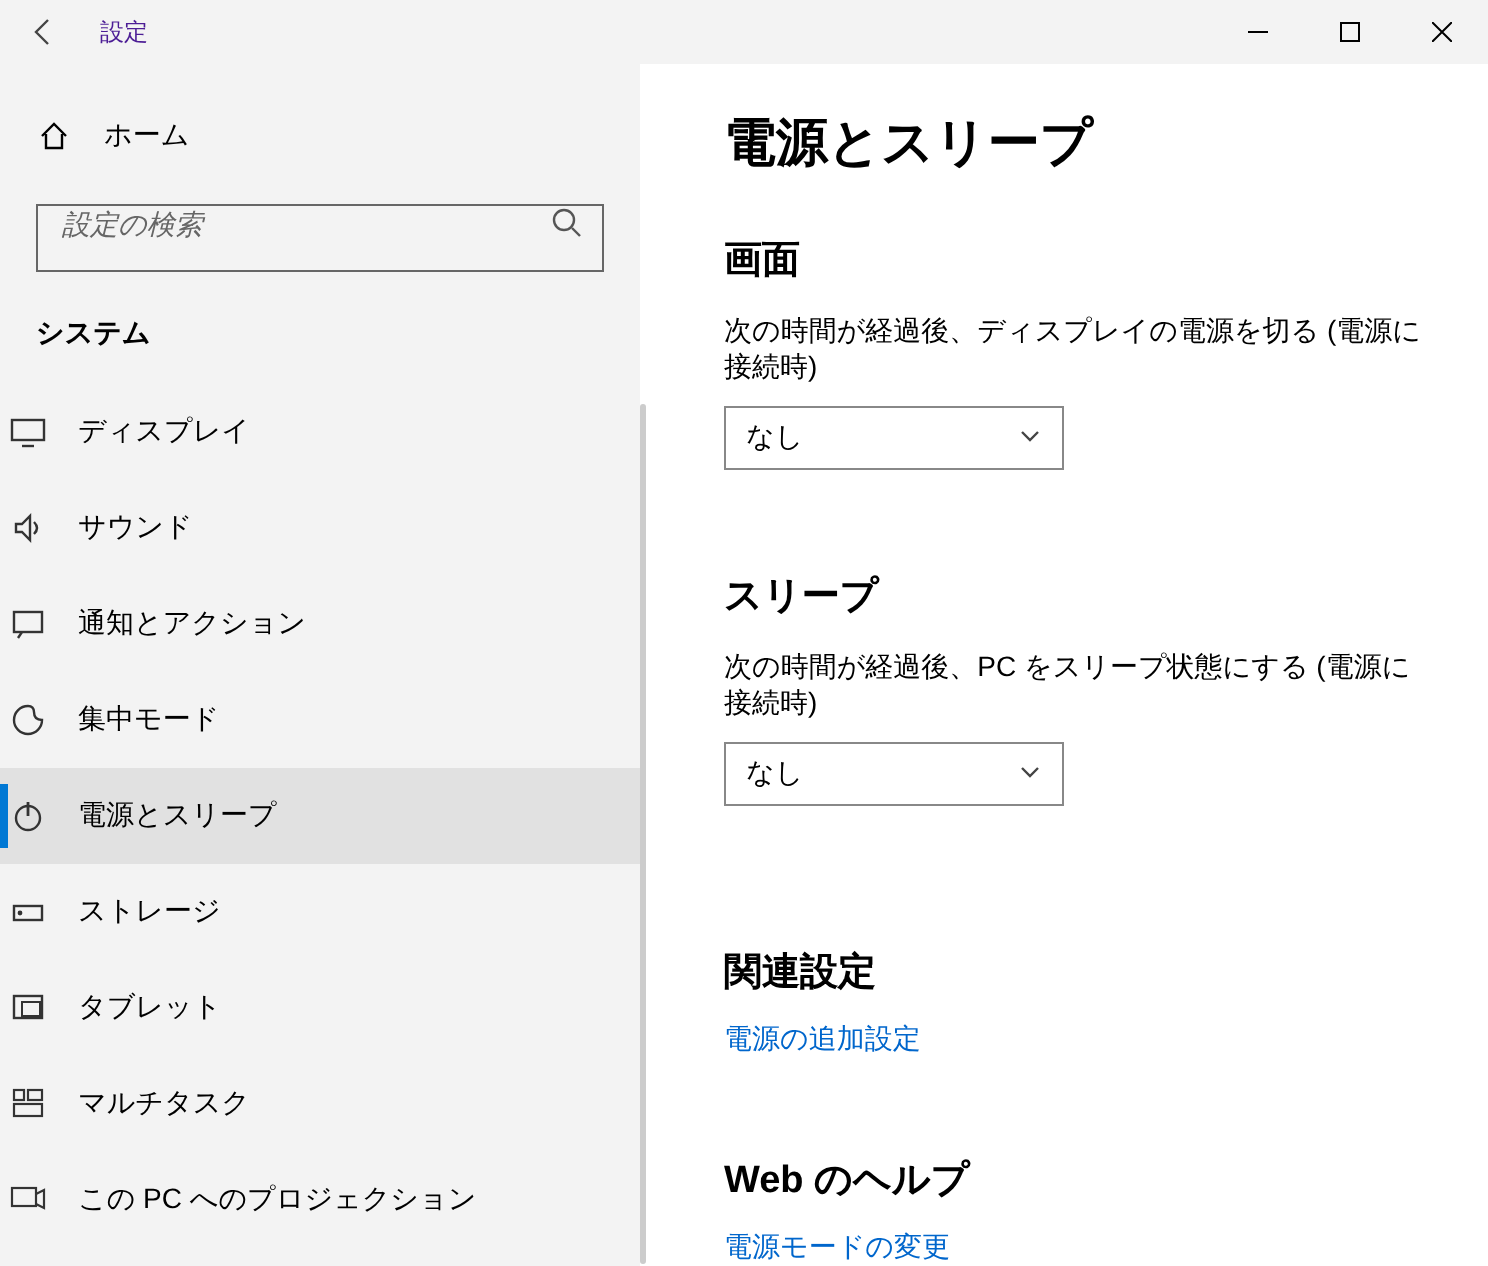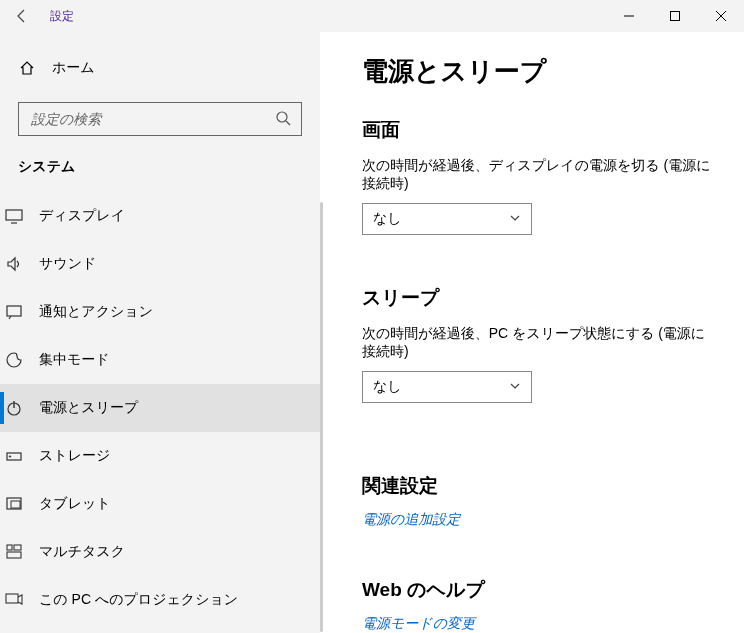--- a/index.html
+++ b/index.html
@@ -93,21 +93,21 @@
     display: flex;
     align-items: center;
     justify-content: center;
   }
   .searchbox {
     margin: 14px 18px 0 18px;
     height: 34px;
     border: 1px solid #666;
     background: #f3f3f3;
     display: flex;
-    align-items: center;
+    align-items: flex-start;
     padding: 0 10px;
     position: relative;
   }
   .searchbox input {
     flex: 1;
     border: none;
     outline: none;
     background: transparent;
     font-size: 14px;
     font-family: inherit;
@@ -211,21 +211,20 @@
   .section-gap { height: 50px; }
   .section-gap2 { height: 70px; }
   .related-h {
     font-size: 19px;
     font-weight: 600;
     margin: 0 0 12px 0;
   }
   .link-text {
     font-size: 14px;
     color: var(--win-link);
-    font-style: italic;
   }
   .webhelp-gap { height: 48px; }
   svg { stroke: currentColor; fill: none; }
 </style>
 </head>
 <body>
 
 <div class="window">
 
   <div class="titlebar">

